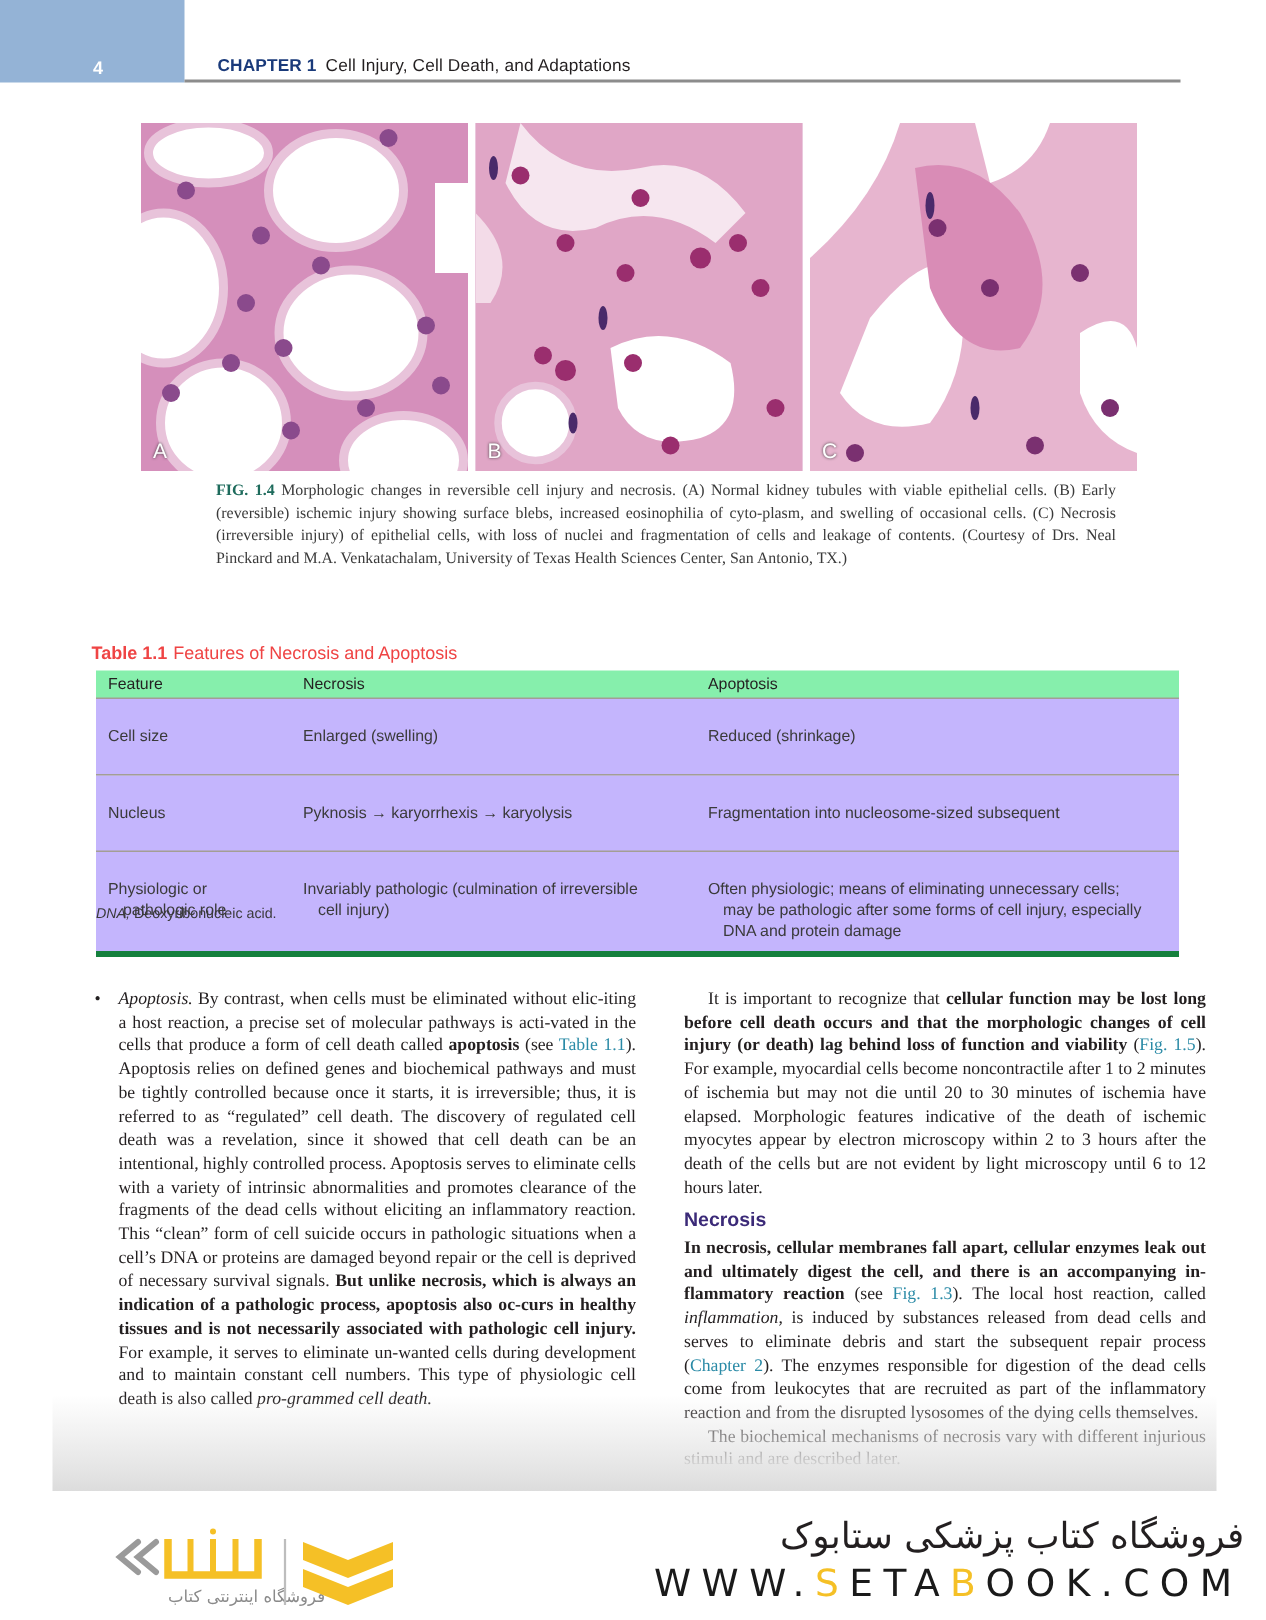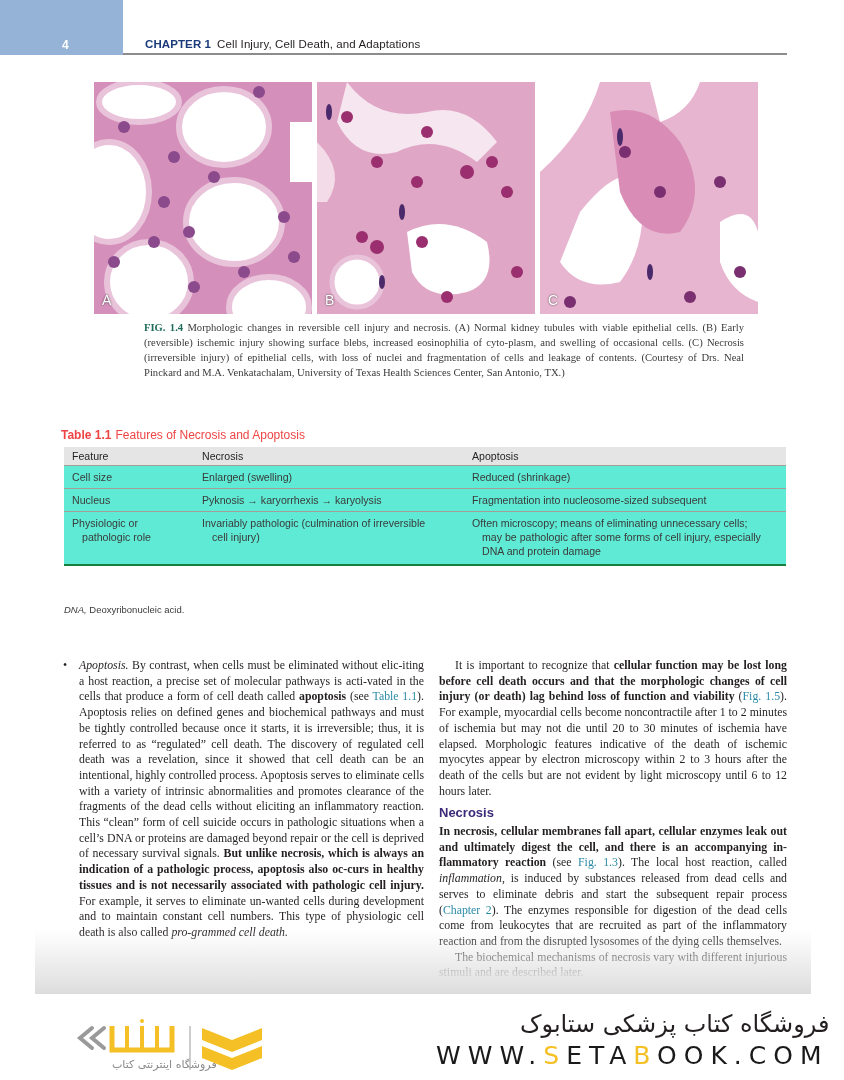--- a/index.html
+++ b/index.html
@@ -15,32 +15,32 @@
   .figure { position: absolute; left: 94px; top: 82px; width: 664px; height: 232px; display: flex; gap: 5px; }
   .panel { position: relative; flex: 1; height: 232px; overflow: hidden; background: #d99cc2; }
   .panel-label { position: absolute; left: 8px; bottom: 6px; font-size: 14px; color: #ffffff; text-shadow: 0 0 2px #333; }
 
   .caption { position: absolute; left: 144px; top: 320px; width: 600px; font-size: 10.6px; line-height: 15px; color: #3a3a3a; text-align: justify; font-family: Liberation Serif, serif; }
   .caption .fig-label { color: #1e6b5c; font-weight: bold; }
 
   .table-title { position: absolute; left: 61px; top: 428px; font-size: 12px; color: #ef4444; }
   .table-title b { font-weight: bold; margin-right: 4px; }
   table.features { position: absolute; left: 64px; top: 447px; width: 722px; border-collapse: collapse; font-size: 10.6px; color: #3a3a3a; }
-  table.features th { background: #e5e5e5; text-align: left; font-weight: normal; padding: 3px 8px; height: 18px; color: #231f20; }
-  table.features td { background: #5eead4; padding: 4px 8px; vertical-align: top; border-top: 1px solid #a39e95; line-height: 14px; height: 17px; }
-  table.features tr:last-child td { border-bottom: 2px solid #15803d; padding-bottom: 6px; }
+  table.features th { background: #86efac; text-align: left; font-weight: normal; padding: 3px 8px; height: 18px; color: #231f20; }
+  table.features td { background: #c4b5fd; padding: 18px 8px; vertical-align: top; border-top: 1px solid #a39e95; line-height: 14px; height: 17px; }
+  table.features tr:last-child td { border-bottom: 4px solid #15803d; padding-bottom: 6px; }
   table.features .c1 { width: 130px; }
   table.features .c2 { width: 270px; }
   .indent { display: block; padding-left: 10px; }
   .table-foot { position: absolute; left: 64px; top: 604px; font-size: 9.5px; color: #3a3a3a; }
   .table-foot i { font-style: italic; }
 
   .col { position: absolute; font-family: "Liberation Serif", serif; font-size: 11.8px; line-height: 15.7px; color: #231f20; text-align: justify; hyphens: manual; }
   .col-left { left: 79px; top: 658px; width: 345px; }
-  .col-right { left: 439px; top: 658px; width: 348px; }
+  .col-right { left: 456px; top: 658px; width: 348px; }
   .bullet { position: absolute; left: -16px; top: 0; }
   .link { color: #2a8aa6; }
   .sec-head { font-family: "Liberation Sans", sans-serif; font-weight: bold; color: #3b2a78; font-size: 13px; margin: 6px 0 3px 0; }
   .para-indent { text-indent: 16px; }
 
   .fade-band { position: absolute; left: 35px; top: 930px; width: 776px; height: 64px; background: linear-gradient(to bottom, rgba(255,255,255,0) 0%, #e4e4e4 80%, #dcdcdc 100%); pointer-events: none; }
 
   .footer-banner { position: absolute; left: 0; top: 994px; width: 844px; height: 86px; background: #ffffff; }
   .logo { position: absolute; left: 72px; top: 1018px; width: 260px; height: 54px; }
   .store-name { position: absolute; left: 520px; top: 1010px; font-size: 24px; color: #231f20; direction: rtl; font-family: "DejaVu Sans", sans-serif; }
@@ -167,21 +167,21 @@
   <tr>
     <td>
       <span>Physiologic or</span>
       <span class="indent">pathologic role</span>
     </td>
     <td>
       <span>Invariably pathologic (culmination of irreversible</span>
       <span class="indent">cell injury)</span>
     </td>
     <td>
-      <span>Often microscopy; means of eliminating unnecessary cells;</span>
+      <span>Often physiologic; means of eliminating unnecessary cells;</span>
       <span class="indent">may be pathologic after some forms of cell injury, especially</span>
       <span class="indent">DNA and protein damage</span>
     </td>
   </tr>
 </tbody>
   </table>
 <div class="table-foot">
   <i>DNA,</i><span> Deoxyribonucleic acid.</span>
 </div>
 

